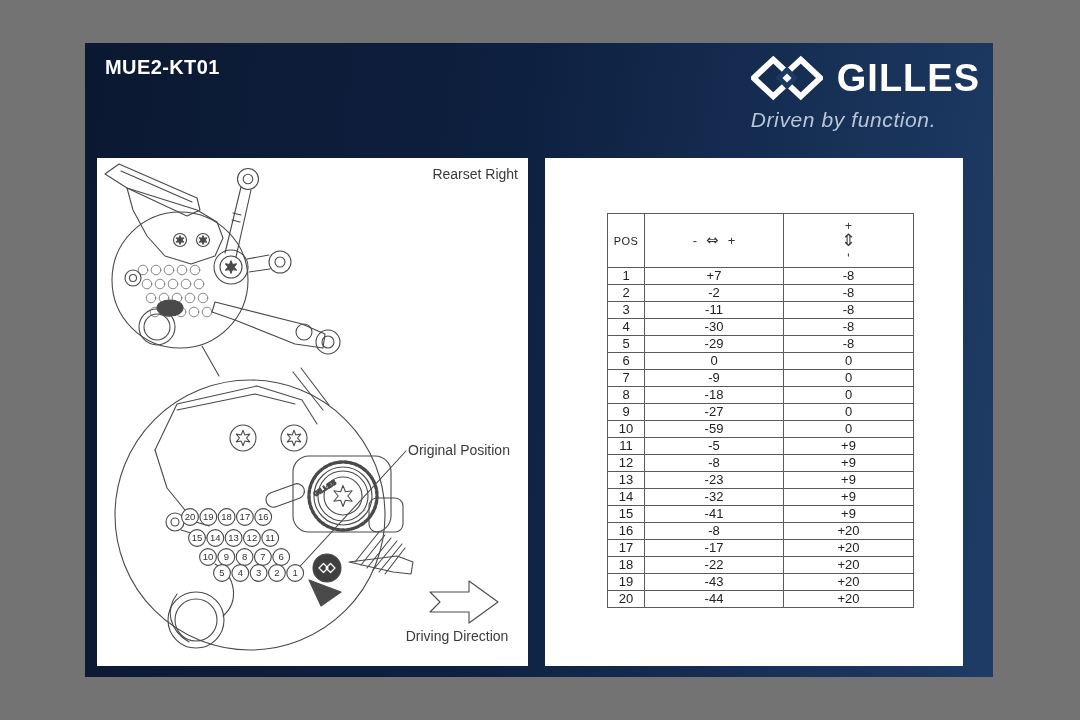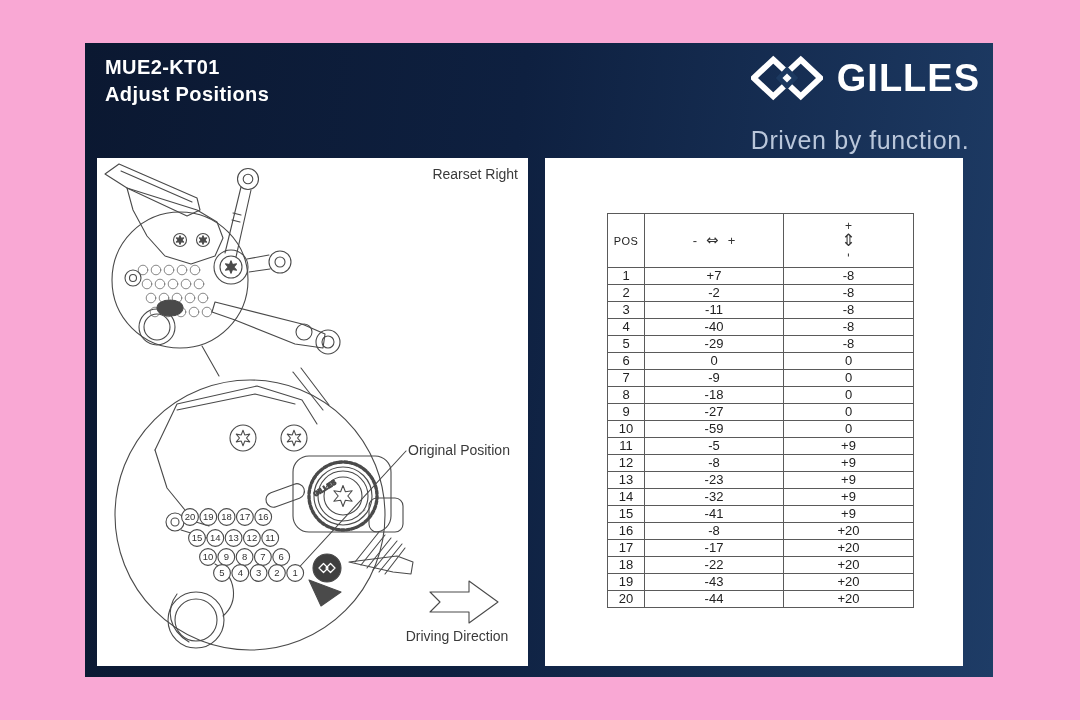--- a/index.html
+++ b/index.html
@@ -1,31 +1,31 @@
 <!DOCTYPE html>
 <html><head>
 <meta charset="utf-8">
 <style>
   * { margin:0; padding:0; box-sizing:border-box; }
   body { background:#ffffff; font-family:"Liberation Sans", sans-serif; }
-  .page { position:relative; width:1080px; height:720px; background:#f9a8d4; overflow:hidden; }
+  .page { position:relative; width:1080px; height:720px; background:#737373; overflow:hidden; }
 
   .card {
     position:absolute; left:85px; top:43px; width:908px; height:634px;
     background:linear-gradient(97deg, #0b1831 0%, #0e2040 45%, #1e3c66 100%);
   }
 
   
   .title-block { position:absolute; left:20px; top:11px; color:#ffffff; }
   .title-block .line { font-size:20px; line-height:27px; font-weight:600; letter-spacing:0.4px; }
 
   .logo-block { position:absolute; top:10px; right:13px; display:flex; flex-direction:column; }
   .logo-row { display:flex; align-items:center; gap:14px; }
   .brand-name { color:#ffffff; font-weight:800; font-size:38px; letter-spacing:1px; line-height:50px; }
-  .tagline { color:#b9c6da; font-size:25px; letter-spacing:0.6px; margin-top:23px; }
+  .tagline { color:#b9c6da; font-size:21px; letter-spacing:0.6px; margin-top:5px;font-style:italic; }
 
   
   .panel { position:absolute; top:115px; background:#ffffff; }
   .panel-left  { left:12px;  width:431px; height:508px; }
   .panel-right { left:460px; width:418px; height:508px; }
 
   
   .drawing { position:absolute; left:0; top:0; }
   .drawing * { vector-effect:non-scaling-stroke; }
   .sketch { stroke:#4a4a4a; fill:none; stroke-width:1.1; stroke-linejoin:round; stroke-linecap:round; }
@@ -62,21 +62,20 @@
   .v-axis .sign-rot { display:inline-block; transform:rotate(90deg); }
 </style>
 </head>
 <body>
 
 <div class="page" data-name="datasheet-page">
   <div class="card" data-name="navy-card">
 
     <div class="title-block" data-name="title-block">
       <div class="line" data-name="product-code">MUE2-KT01</div>
-      <div class="line" data-name="page-title">Adjust Positions</div>
     </div>
 
     <div class="logo-block" data-name="brand-logo">
       <div class="logo-row">
         <svg width="72" height="50" viewBox="0 0 110 64" data-name="gilles-logo-icon">
           <g stroke="#ffffff" stroke-width="9" fill="none" stroke-linejoin="miter">
             <path d="M34,4 L64,32 L34,60 L4,32 Z"></path>
             <path d="M76,4 L106,32 L76,60 L46,32 Z"></path>
           </g>
           <path d="M55,14 L72,32 L55,50 L38,32 Z" fill="#1c3960" stroke="none"></path>
@@ -298,21 +297,21 @@
                 <td data-name="horizontal-cell">-2</td>
                 <td data-name="vertical-cell">-8</td>
               </tr>
               <tr data-name="table-row">
                 <td data-name="pos-cell">3</td>
                 <td data-name="horizontal-cell">-11</td>
                 <td data-name="vertical-cell">-8</td>
               </tr>
               <tr data-name="table-row">
                 <td data-name="pos-cell">4</td>
-                <td data-name="horizontal-cell">-40</td>
+                <td data-name="horizontal-cell">-30</td>
                 <td data-name="vertical-cell">-8</td>
               </tr>
               <tr data-name="table-row">
                 <td data-name="pos-cell">5</td>
                 <td data-name="horizontal-cell">-29</td>
                 <td data-name="vertical-cell">-8</td>
               </tr>
               <tr data-name="table-row">
                 <td data-name="pos-cell">6</td>
                 <td data-name="horizontal-cell">0</td>

